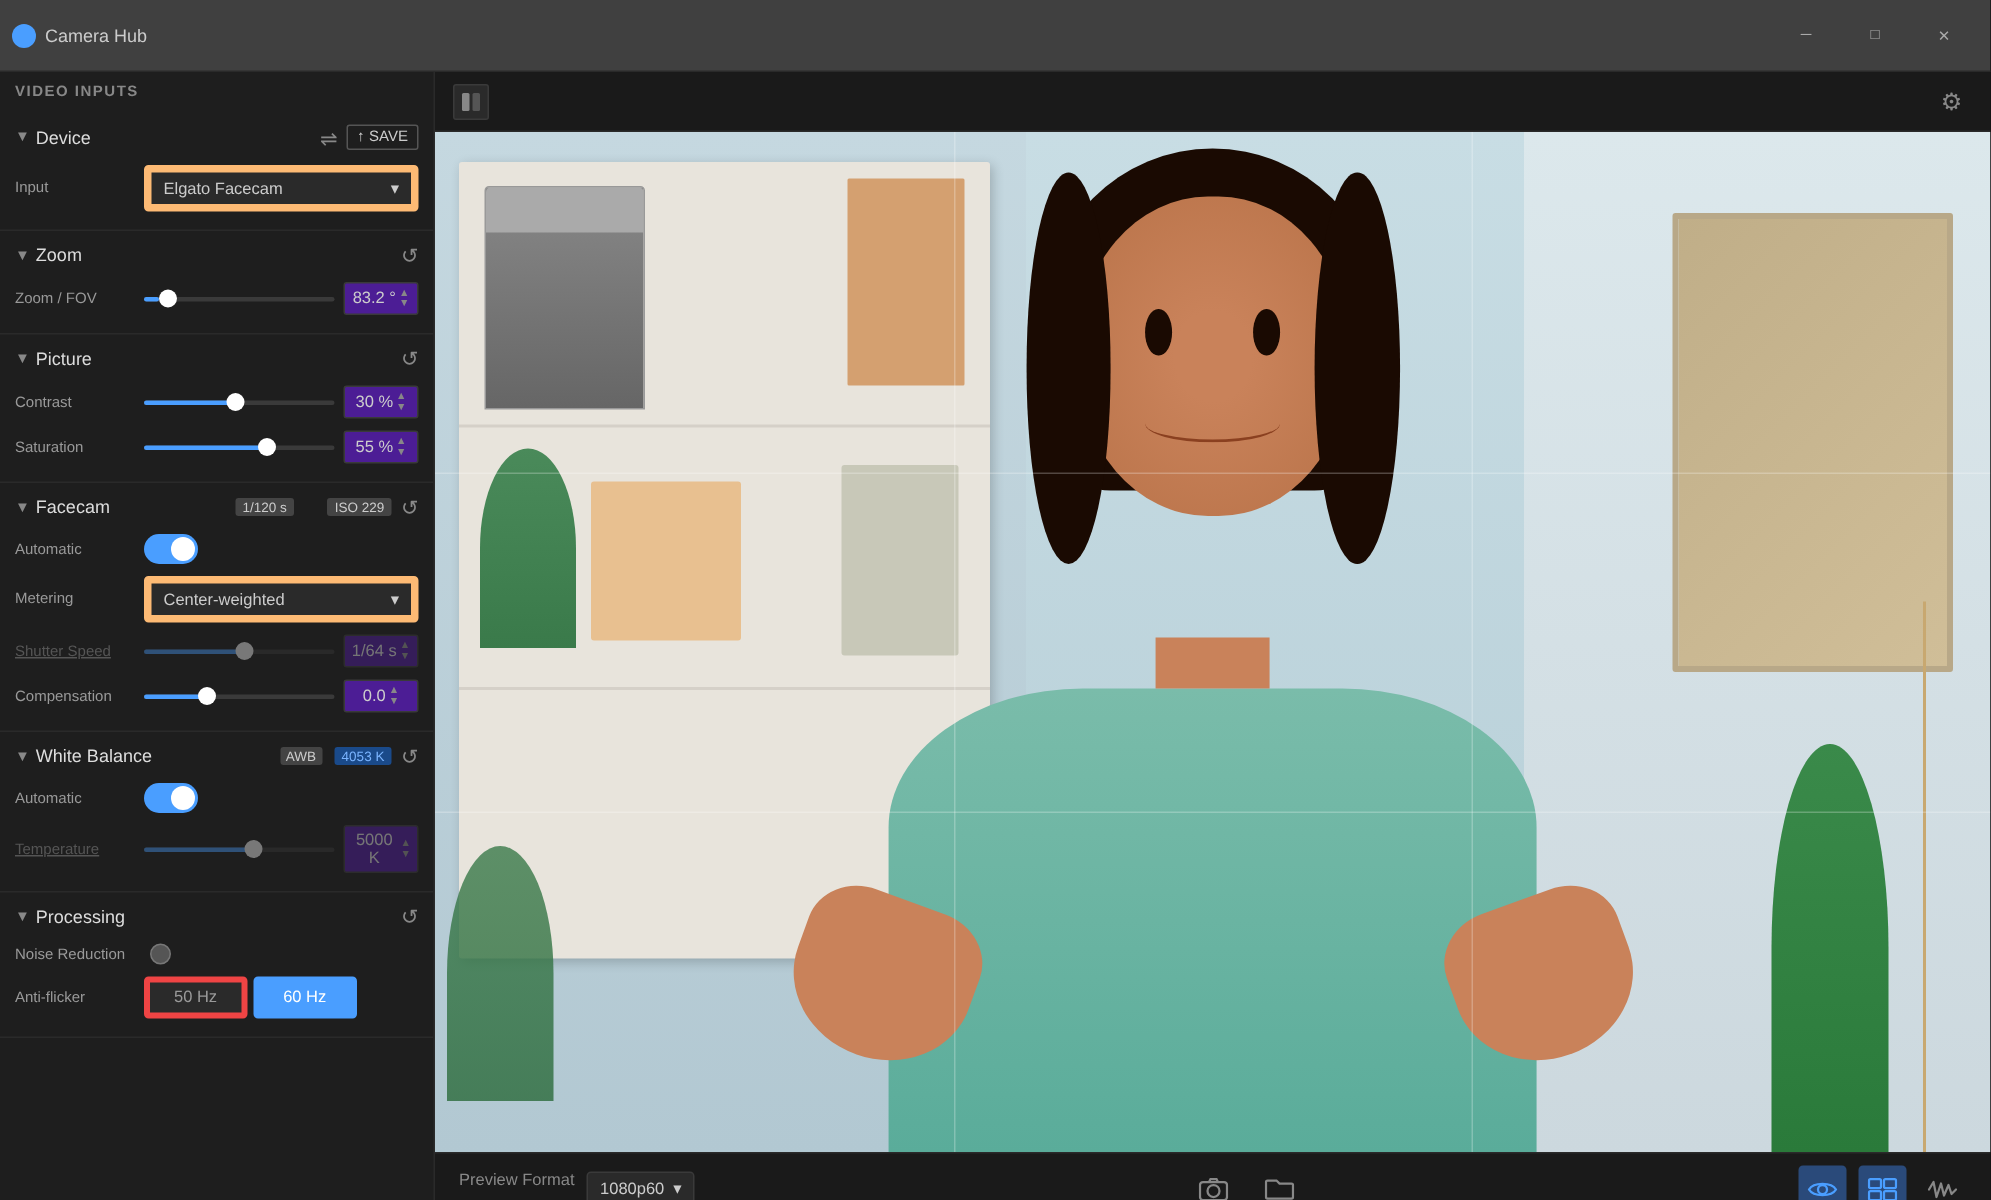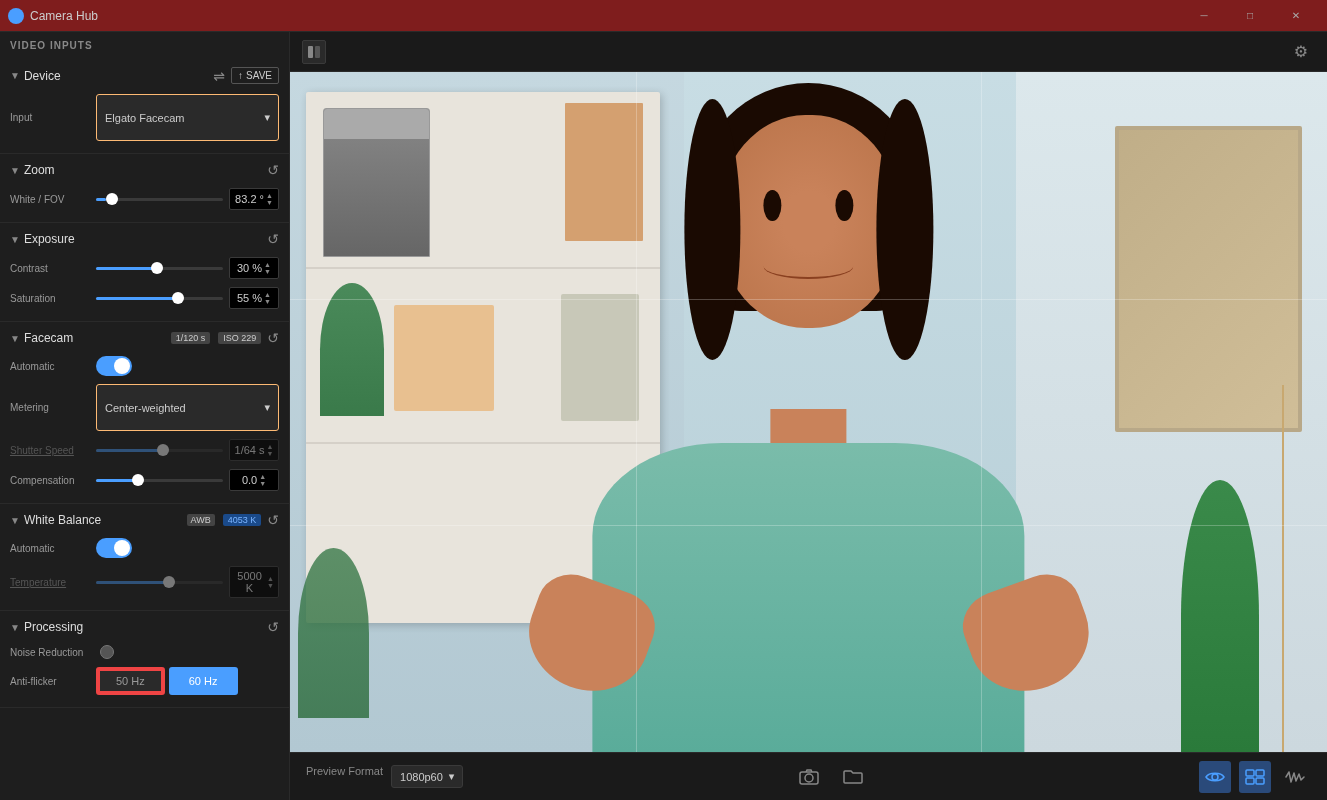--- a/index.html
+++ b/index.html
@@ -8,22 +8,22 @@
       height: 800px;
       background: #1a1a1a;
       font-family: 'Segoe UI', Arial, sans-serif;
       color: #ccc;
       font-size: 12px;
       overflow: hidden;
     }
 
     
     .titlebar {
-      height: 32px;
-      background: #7f1d1d;
+      height: 48px;
+      background: #404040;
       display: flex;
       align-items: center;
       padding: 0 8px;
       border-bottom: 1px solid #2a2a2a;
       user-select: none;
     }
     .titlebar-icon {
       width: 16px;
       height: 16px;
       margin-right: 6px;
@@ -143,24 +143,24 @@
       color: #999;
       font-size: 10px;
       flex-shrink: 0;
     }
     .row-label.disabled { color: #555; text-decoration: underline; }
 
     
     .dropdown {
       flex: 1;
       background: #2a2a2a;
-      border: 1px solid #fdba74;
+      border: 5px solid #fdba74;
       color: #ccc;
       font-size: 11px;
-      padding: 16px 8px;
+      padding: 4px 8px;
       border-radius: 3px;
       display: flex;
       align-items: center;
       justify-content: space-between;
       cursor: pointer;
     }
 
     
     .slider-container {
       flex: 1;
@@ -188,21 +188,21 @@
       border-radius: 50%;
       position: absolute;
       top: 50%;
       transform: translateY(-50%);
       cursor: grab;
     }
 
     
     .value-input {
       width: 50px;
-      background: #000000;
+      background: #4c1d95;
       border: 1px solid #3a3a3a;
       color: #ccc;
       font-size: 11px;
       padding: 3px 4px;
       border-radius: 2px;
       text-align: center;
       display: flex;
       align-items: center;
       justify-content: center;
       gap: 2px;
@@ -415,21 +415,21 @@
       font-size: 9px;
       padding: 1px 5px;
       border-radius: 2px;
     }
     .iso-badge {
       background: #444;
       color: #ccc;
       font-size: 9px;
       padding: 1px 5px;
       border-radius: 2px;
-      margin-left: 2px;
+      margin-left: 16px;
     }
 
     .noise-toggle {
       width: 14px;
       height: 14px;
       border-radius: 50%;
       background: #555;
       border: 1px solid #777;
       cursor: pointer;
       margin-left: 4px;
@@ -478,42 +478,42 @@
 
     <div class="section">
       <div class="section-header">
         <div class="section-title-group">
           <span class="section-arrow">▼</span>
           <span class="section-title">Zoom</span>
         </div>
         <span class="section-reset">↺</span>
       </div>
       <div class="row">
-        <span class="row-label">White / FOV</span>
+        <span class="row-label">Zoom / FOV</span>
         <div class="slider-container">
           <div class="slider">
             <div class="slider-fill" style="width:8%;"></div>
             <div class="slider-thumb" style="left:8%;"></div>
           </div>
         </div>
         <div class="value-input">
           <span>83.2 °</span>
           <div class="value-spinners">
             <span class="spinner-btn">▲</span>
             <span class="spinner-btn">▼</span>
           </div>
         </div>
       </div>
     </div>
 
     <div class="section">
       <div class="section-header">
         <div class="section-title-group">
           <span class="section-arrow">▼</span>
-          <span class="section-title">Exposure</span>
+          <span class="section-title">Picture</span>
         </div>
         <span class="section-reset">↺</span>
       </div>
 
       <div class="row">
         <span class="row-label">Contrast</span>
         <div class="slider-container">
           <div class="slider">
             <div class="slider-fill" style="width:45%;"></div>
             <div class="slider-thumb" style="left:43%;"></div>

